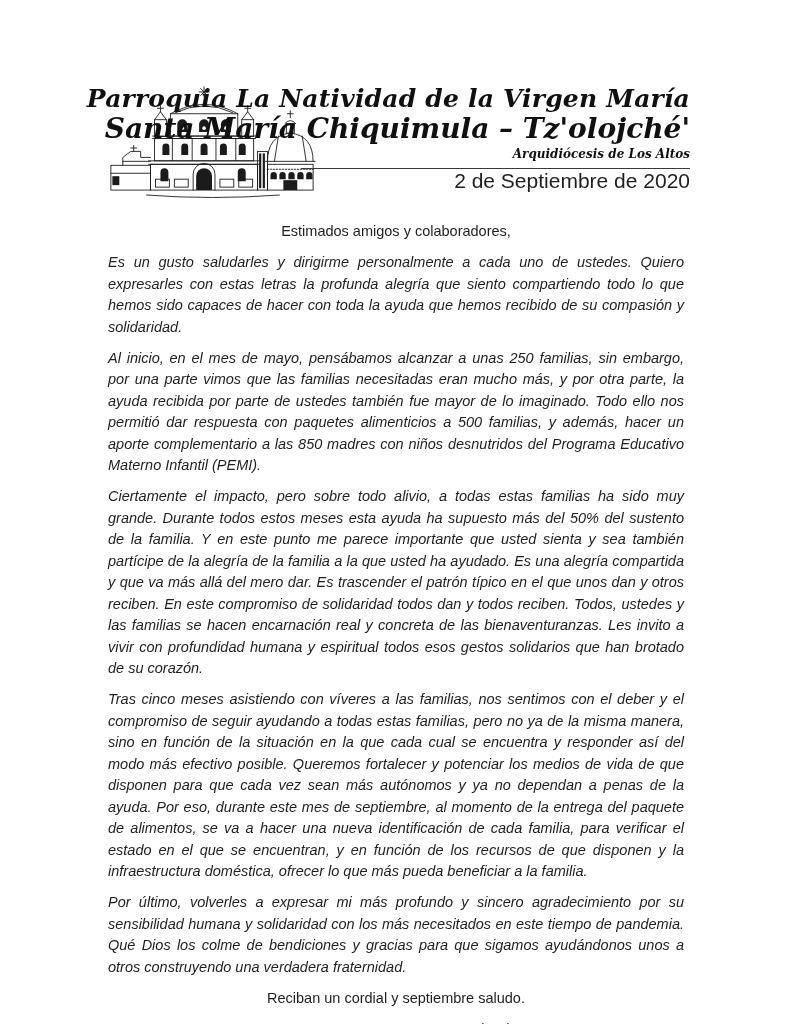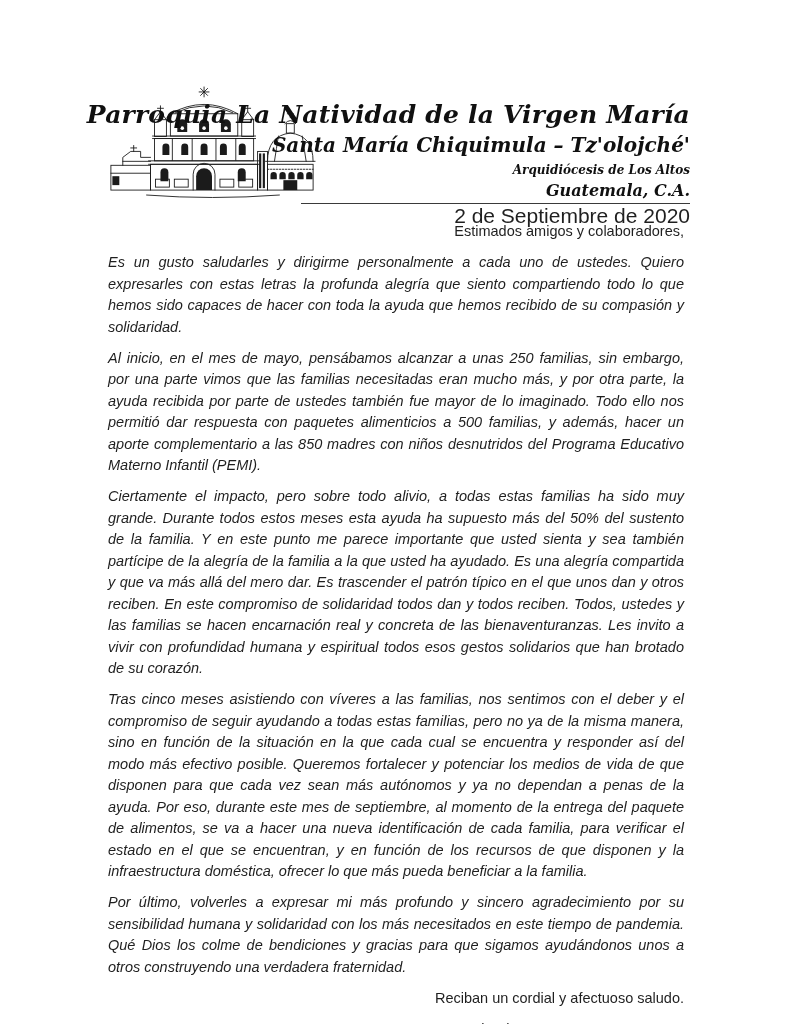--- a/index.html
+++ b/index.html
@@ -12,38 +12,38 @@
   }
   .page { position: relative; width: 791px; height: 1024px; background: #fff; }
 
   
   .letterhead {
     position: relative;
     margin: 84px 101px 0 108px;
     height: 126px;
   }
   .church { position: absolute; left: 0; top: 2px; }
-  .head-text { position: absolute; right: 0; top: 16px; text-align: right; color: #101010; }
+  .head-text { position: absolute; right: 0; top: 0; text-align: right; color: #101010; }
   .script { font-family: "DejaVu Serif", serif; font-style: italic; font-weight: 700; }
   .org-name   { font-size: 25px; line-height: 30px; letter-spacing: 0.2px; white-space: nowrap; }
-  .loc-line   { font-size: 20px; line-height: 30px; white-space: nowrap; font-style: italic; }
+  .loc-line   { font-size: 28px; line-height: 30px; white-space: nowrap; font-style: italic; }
   .arch-line  { font-size: 12px; line-height: 21px; white-space: nowrap; }
   .ctry-line  { font-size: 16px; line-height: 19px; white-space: nowrap; }
   .head-rule  { width: 389px; height: 0; border-top: 1.6px solid #3a3a3a; margin: 3px 0 2px auto; }
   .date-line  { font-size: 21px; line-height: 19px; font-family: "Liberation Sans", sans-serif; font-style: normal; font-weight: 400; color: #1f1f1f; }
 
   
   .letter-body {
     margin: 11px 107px 0 108px;
     font-size: 14.5px;
     line-height: 21.5px;
   }
   .letter-body p { margin: 0 0 9.5px 0; }
   .para { text-align: justify; font-style: italic; }
-  .salutation, .closing { text-align: right; }
+  .salutation, .closing { text-align: center; }
   .signature {
     margin: 5px 0 0 322px;
     font-size: 14.5px;
     line-height: 21.5px;
   }
 </style>
 </head>
 <body>
 
 <div class="page">
@@ -127,30 +127,29 @@
         <circle cx="74" cy="42.5" r="1.8"></circle>
         <circle cx="96" cy="42.5" r="1.8"></circle>
         <circle cx="118" cy="42.5" r="1.8"></circle>
       </g>
     </svg>
 
     <div class="head-text">
       <div class="script org-name">Parroquia La Natividad de la Virgen María</div>
       <div class="script loc-line">Santa María Chiquimula – Tz'olojché'</div>
       <div class="script arch-line">Arquidiócesis de Los Altos</div>
-      <div class="script ctry-line">Guatemala, C.A.</div>
       <div class="head-rule"></div>
       <div class="date-line">2 de Septiembre de 2020</div>
     </div>
   </header>
 
   <main class="letter-body">
     <p class="salutation">Estimados amigos y colaboradores,</p>
     <p class="para">Es un gusto saludarles y dirigirme personalmente a cada uno de ustedes. Quiero expresarles con estas letras la profunda alegría que siento compartiendo todo lo que hemos sido capaces de hacer con toda la ayuda que hemos recibido de su compasión y solidaridad.</p>
     <p class="para">Al inicio, en el mes de mayo, pensábamos alcanzar a unas 250 familias, sin embargo, por una parte vimos que las familias necesitadas eran mucho más, y por otra parte, la ayuda recibida por parte de ustedes también fue mayor de lo imaginado. Todo ello nos permitió dar respuesta con paquetes alimenticios a 500 familias, y además, hacer un aporte complementario a las 850 madres con niños desnutridos del Programa Educativo Materno Infantil (PEMI).</p>
     <p class="para">Ciertamente el impacto, pero sobre todo alivio, a todas estas familias ha sido muy grande. Durante todos estos meses esta ayuda ha supuesto más del 50% del sustento de la familia. Y en este punto me parece importante que usted sienta y sea también partícipe de la alegría de la familia a la que usted ha ayudado. Es una alegría compartida y que va más allá del mero dar. Es trascender el patrón típico en el que unos dan y otros reciben. En este compromiso de solidaridad todos dan y todos reciben. Todos, ustedes y las familias se hacen encarnación real y concreta de las bienaventuranzas. Les invito a vivir con profundidad humana y espiritual todos esos gestos solidarios que han brotado de su corazón.</p>
     <p class="para">Tras cinco meses asistiendo con víveres a las familias, nos sentimos con el deber y el compromiso de seguir ayudando a todas estas familias, pero no ya de la misma manera, sino en función de la situación en la que cada cual se encuentra y responder así del modo más efectivo posible. Queremos fortalecer y potenciar los medios de vida de que disponen para que cada vez sean más autónomos y ya no dependan a penas de la ayuda. Por eso, durante este mes de septiembre, al momento de la entrega del paquete de alimentos, se va a hacer una nueva identificación de cada familia, para verificar el estado en el que se encuentran, y en función de los recursos de que disponen y la infraestructura doméstica, ofrecer lo que más pueda beneficiar a la familia.</p>
     <p class="para">Por último, volverles a expresar mi más profundo y sincero agradecimiento por su sensibilidad humana y solidaridad con los más necesitados en este tiempo de pandemia. Qué Dios los colme de bendiciones y gracias para que sigamos ayudándonos unos a otros construyendo una verdadera fraternidad.</p>
-    <p class="closing">Reciban un cordial y afectuoso saludo.</p>
+    <p class="closing">Reciban un cordial y septiembre saludo.</p>
     <div class="signature">P. Ignacio Blasco S.J.</div>
   </main>
 
 </div>
 
 </body></html>

